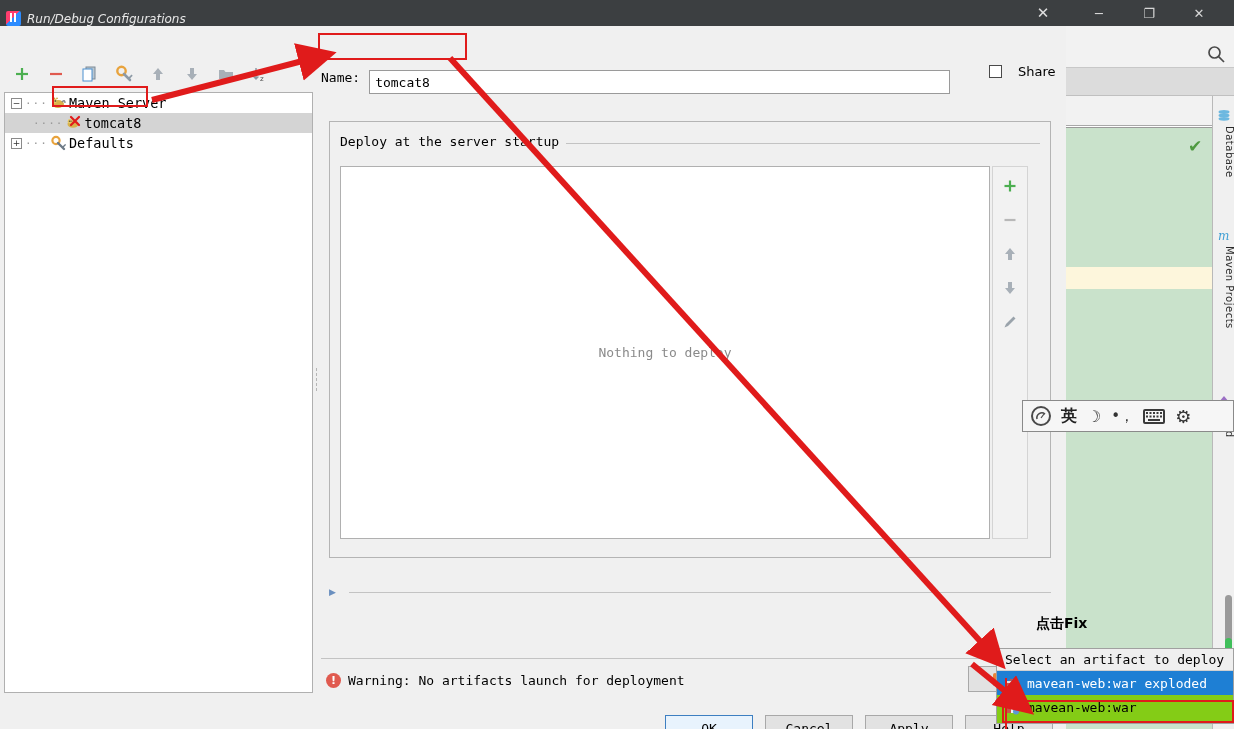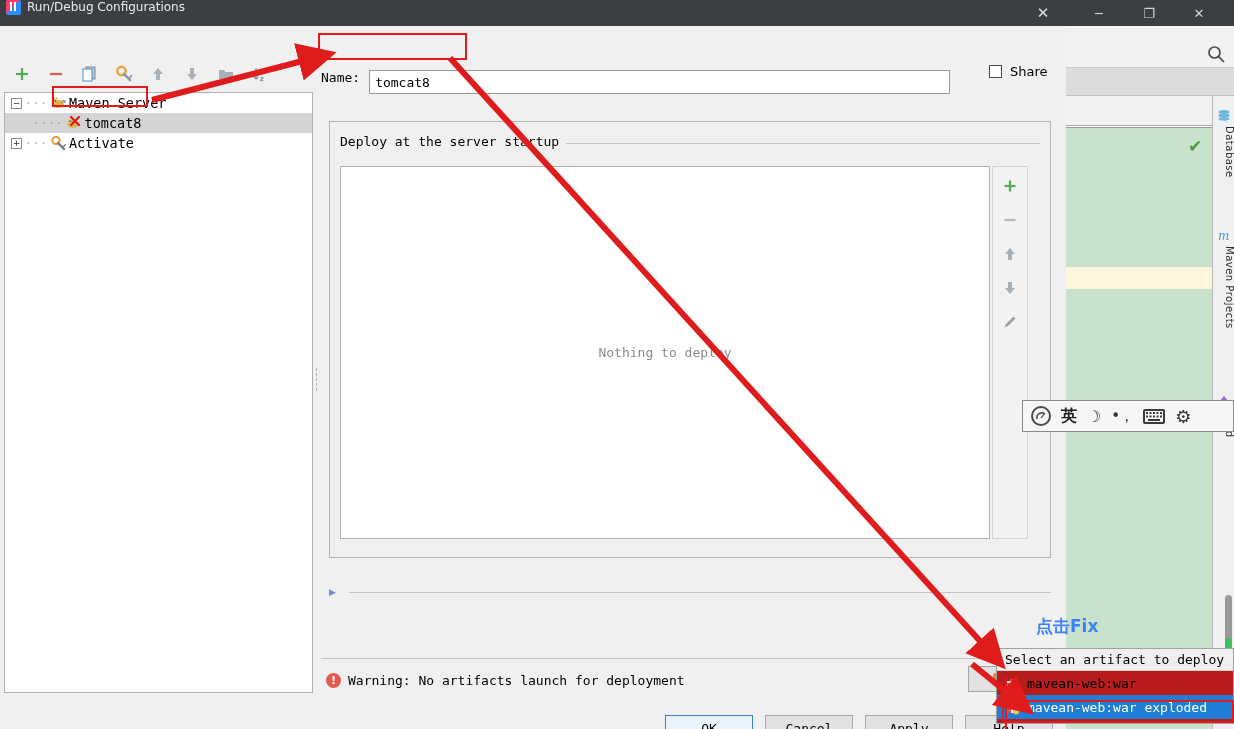--- a/index.html
+++ b/index.html
@@ -102,22 +102,22 @@
 
   
   .dialog {
     position: absolute; left: 0; top: 0; width: 1066px; height: 729px;
     background: #f0f0f0; border-right: 1px solid #8a8a8a;
     z-index: 20;
   }
   .dlg-title {
     position: absolute; left: 0; top: 0; width: 1066px; height: 26px;
     background: #3c3f41; color: #e8e8e8;
-    display: flex; align-items: flex-start; padding-left: 6px;
-    font-family: "DejaVu Sans", sans-serif; font-size: 12px;
+    display: flex; align-items: flex-end; padding-left: 6px;
+    font-family: "DejaVu Sans", sans-serif; font-size: 12px; font-style: italic;
   }
   .dlg-title-icon {
     width: 15px; height: 15px; margin-right: 6px; flex: 0 0 auto;
     background: linear-gradient(135deg,#ff3d6e 0%, #ff3d6e 45%, #2d8cff 45%, #2d8cff 100%);
     border-radius: 2px; position: relative;
   }
   .dlg-title-icon::after {
     content: ""; position: absolute; left: 4px; top: 2px; width: 2px; height: 9px;
     background: #fff; box-shadow: 4px 0 0 #fff;
   }
@@ -183,21 +183,21 @@
   .name-label {
     font-family: "DejaVu Sans Mono", monospace; font-size: 13px; color: #000; margin-right: 9px;
   }
   .name-input {
     width: 581px; height: 24px; border: 1px solid #9a9a9a; background: #fff;
     font-family: "DejaVu Sans Mono", monospace; font-size: 13px; color: #000;
     padding: 0 5px; outline: none;
   }
   .share-box {
     position: absolute; left: 989px; top: 38px;
-    display: flex; align-items: center; gap: 8px;
+    display: flex; align-items: center; gap: 16px;
     font-family: "DejaVu Sans", sans-serif; font-size: 13px; color: #000;
     cursor: pointer;
   }
   .checkbox {
     width: 13px; height: 13px; border: 1px solid #4a4a4a; background: #fff;
   }
 
   .tabs {
     position: absolute; left: 329px; top: 72px; width: 722px; height: 23px;
     display: flex; align-items: flex-end;
@@ -280,41 +280,41 @@
     width: 88px; height: 26px; background: #e2e2e2; border: 1px solid #a8a8a8;
     display: flex; align-items: center; justify-content: center;
     font-family: "DejaVu Sans Mono", monospace; font-size: 13px; color: #000;
     cursor: pointer;
   }
   .dlg-btn.default { background: #e8f3fd; border: 1px solid #3d7fc1; }
 
   
   .popup {
     position: absolute; left: 996px; top: 648px; width: 238px; height: 76px;
-    background: #b91c1c; border: 1px solid #a0a0a0; z-index: 80;
+    background: #84cc16; border: 1px solid #a0a0a0; z-index: 80;
     font-family: "DejaVu Sans Mono", monospace; font-size: 13px;
   }
   .popup-head {
     height: 22px; background: #efefef; border-bottom: 1px solid #d0d0d0;
     display: flex; align-items: center; padding-left: 8px; color: #000;
     white-space: nowrap;
   }
   .popup-item {
     height: 24px; display: flex; align-items: center; gap: 7px; padding-left: 8px;
     color: #000; white-space: nowrap; cursor: pointer;
   }
   .popup-item.selected { background: #1e7fd4; color: #ffffff; }
   .artifact-icon { width: 15px; height: 15px; flex: 0 0 auto; position: relative; }
 
   
   .annot { position: absolute; z-index: 95; pointer-events: none; }
   .rect-hl { position: absolute; border: 2px solid #e01b1b; z-index: 95; }
   .annot-text {
-    position: absolute; z-index: 96; color: #3b82f6;
-    font-family: "DejaVu Sans", sans-serif; font-size: 17px; font-weight: bold;
+    position: absolute; z-index: 96; color: #000000;
+    font-family: "DejaVu Sans", sans-serif; font-size: 14px; font-weight: bold;
     white-space: nowrap;
   }
 </style>
 </head>
 <body>
 
 <div id="root">
 
   <div class="ide-bg">
     <div class="ide-titlebar"></div>
@@ -460,21 +460,21 @@
         <div class="tree-row">
           <span class="tree-toggle">+</span>
           <span class="tree-dots">···</span>
           <span class="tree-icon">
             <svg width="16" height="16" viewBox="0 0 16 16">
               <circle cx="6" cy="5.5" r="3.6" fill="none" stroke="#e8a33d" stroke-width="2.2"></circle>
               <path d="M8 8 L14 14" stroke="#6d7a86" stroke-width="2.4" stroke-linecap="round"></path>
               <path d="M12.5 11.5 l2.6 -2.6 l1 1 l-2.6 2.6 z" fill="#6d7a86"></path>
             </svg>
           </span>
-          <span class="tree-label">Activate</span>
+          <span class="tree-label">Defaults</span>
         </div>
       </div>
 
       <div class="splitter">
         <div class="splitter-dots"></div>
       </div>
 
       <div class="name-row">
         <span class="name-label">Name:</span>
         <input class="name-input" type="text" value="tomcat8" style="">
@@ -578,44 +578,44 @@
           <rect x="14" y="3.5" width="2" height="2"></rect>
           <rect x="2" y="7" width="12" height="2"></rect>
         </g>
       </svg>
     </span>
     <span class="ime-item ime-gear">⚙</span>
   </div>
 
   <div class="popup">
     <div class="popup-head">Select an artifact to deploy</div>
+    <div class="popup-item selected">
+      <span class="artifact-icon">
+        <svg width="15" height="15" viewBox="0 0 15 15">
+          <rect x="1.5" y="5" width="12" height="8" fill="#c9554a"></rect>
+          <rect x="6" y="5" width="3" height="8" fill="#f0f0f0"></rect>
+          <rect x="1.5" y="5" width="12" height="2" fill="#e0e0e0"></rect>
+          <path d="M5 5 q1 -3 2.5 0 q1.5 -3 2.5 0" fill="none" stroke="#c9554a" stroke-width="1.3"></path>
+          <circle cx="11" cy="11.5" r="3" fill="#e8c95a"></circle>
+        </svg>
+      </span>
+      <span>mavean-web:war exploded</span>
+    </div>
     <div class="popup-item">
       <span class="artifact-icon">
         <svg width="15" height="15" viewBox="0 0 15 15">
           <rect x="1.5" y="5" width="12" height="8" fill="#c9554a"></rect>
           <rect x="6" y="5" width="3" height="8" fill="#f0f0f0"></rect>
           <rect x="1.5" y="5" width="12" height="2" fill="#e0e0e0"></rect>
           <path d="M5 5 q1 -3 2.5 0 q1.5 -3 2.5 0" fill="none" stroke="#c9554a" stroke-width="1.3"></path>
           <circle cx="11" cy="11.5" r="3" fill="#5b9bd5"></circle>
         </svg>
       </span>
       <span>mavean-web:war</span>
     </div>
-    <div class="popup-item selected">
-      <span class="artifact-icon">
-        <svg width="15" height="15" viewBox="0 0 15 15">
-          <rect x="1.5" y="5" width="12" height="8" fill="#c9554a"></rect>
-          <rect x="6" y="5" width="3" height="8" fill="#f0f0f0"></rect>
-          <rect x="1.5" y="5" width="12" height="2" fill="#e0e0e0"></rect>
-          <path d="M5 5 q1 -3 2.5 0 q1.5 -3 2.5 0" fill="none" stroke="#c9554a" stroke-width="1.3"></path>
-          <circle cx="11" cy="11.5" r="3" fill="#e8c95a"></circle>
-        </svg>
-      </span>
-      <span>mavean-web:war exploded</span>
-    </div>
   </div>
 
   <div class="rect-hl" style="left:318px; top:33px; width:149px; height:27px;"></div>
   <div class="rect-hl" style="left:52px; top:86px; width:96px; height:21px;"></div>
   <div class="rect-hl" style="left:1002px; top:700px; width:232px; height:23px;"></div>
 
   <div class="annot-text" style="left:1036px; top:615px;">点击Fix</div>
 
   <svg class="annot" style="left:0; top:0; width:1234px; height:729px;">
     <defs>

